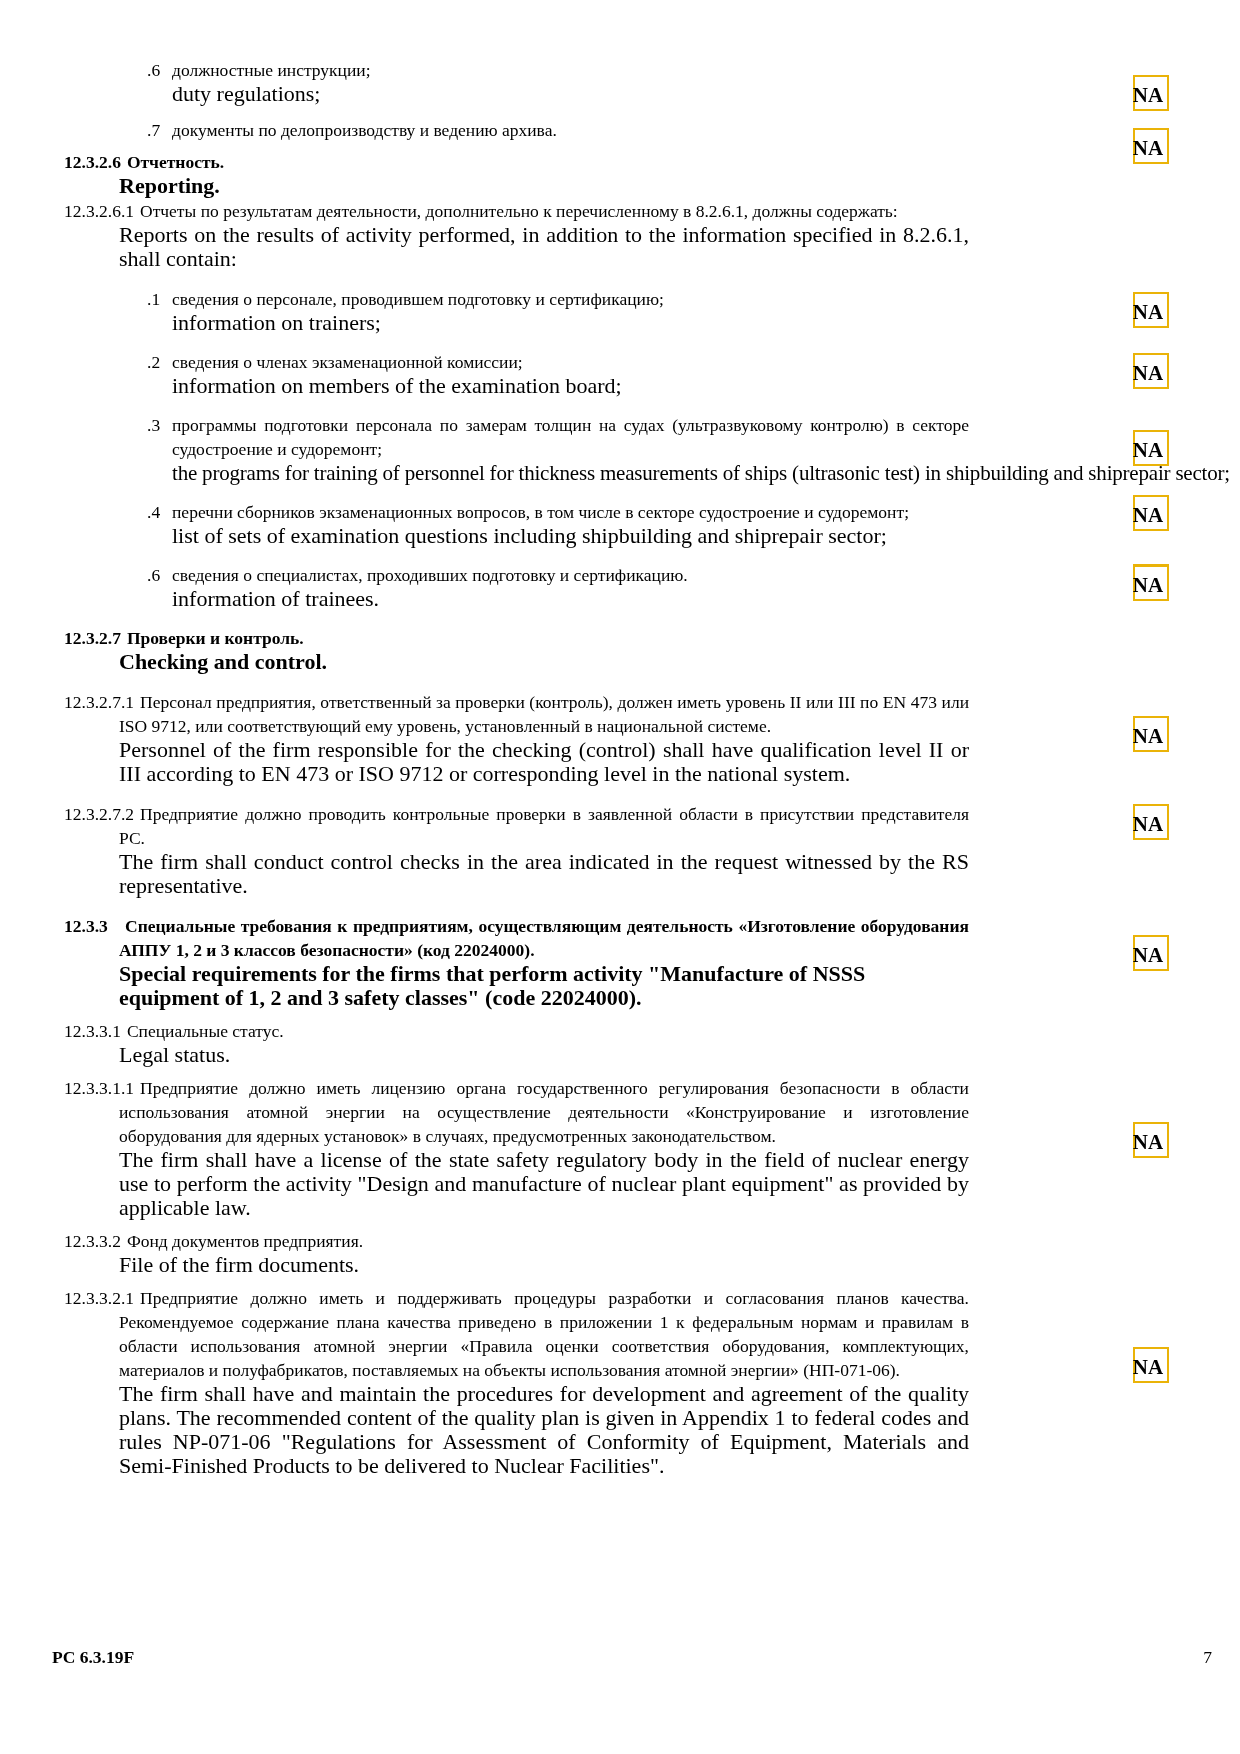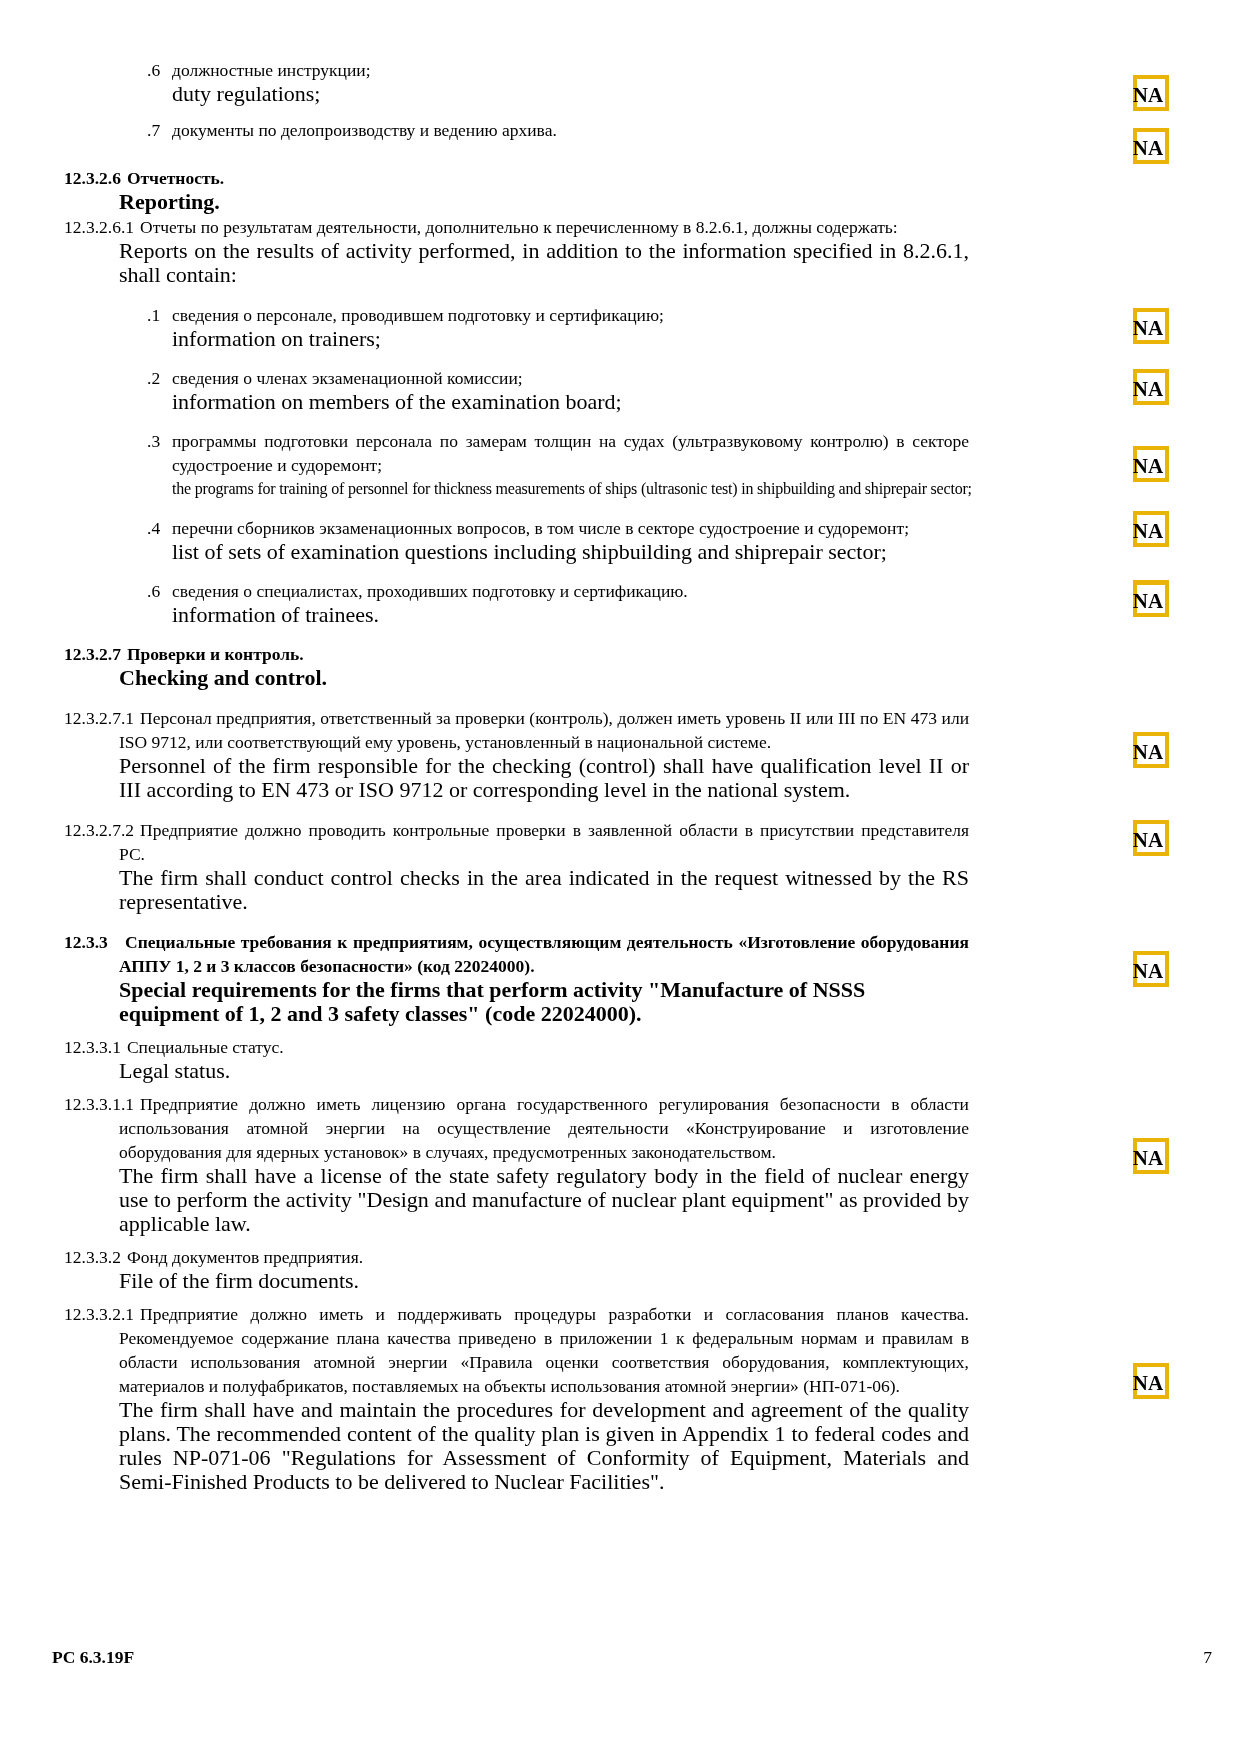--- a/index.html
+++ b/index.html
@@ -17,29 +17,29 @@
   .sub .first{text-indent:-25px;}
   .num{display:inline-block;min-width:55px;text-indent:0;margin-right:6px;}
   .sub .num{min-width:25px;margin-right:0;}
   .ru{text-align:justify;}
   .en{font-size:22px;text-align:justify;}
   .sub .ru,.sub .en{text-align:left;}
   .sub .ru{text-align:justify;}
   .hd .num,.hd .ru,.hd .en{font-weight:bold;}
   .hd .ru,.hd .en{text-align:left;}
   .hd33 .ru{text-align:justify;}
-  .cond{white-space:nowrap;font-size:16px;letter-spacing:-0.2px;}
+  .cond{white-space:nowrap;font-size:21px;letter-spacing:-0.2px;}
   .tight{margin-bottom:9px;}
   .mb12{margin-bottom:12px;}
-  .mb24{margin-bottom:24px;}
+  .mb24{margin-bottom:8px;}
   .mb18{margin-bottom:1px;}
   .mb16{margin-bottom:16px;}
   .na{
     position:absolute;left:1069px;width:36px;height:36px;
-    border:4px solid #eab308;box-sizing:border-box;
+    border:2px solid #eab308;box-sizing:border-box;
     display:flex;align-items:center;justify-content:center;
     background:#fff;
   }
   .na span{
     font-weight:bold;font-size:21px;line-height:21px;
     position:relative;left:-3px;top:2px;
   }
   .na-t6{top:17px;} .na-t7{top:10px;}
   .na-i1{top:5px;} .na-i2{top:3px;} .na-i3{top:17px;} .na-i4{top:-5px;}
   .na-i5{top:1px;} .na-i6{top:2px;}

